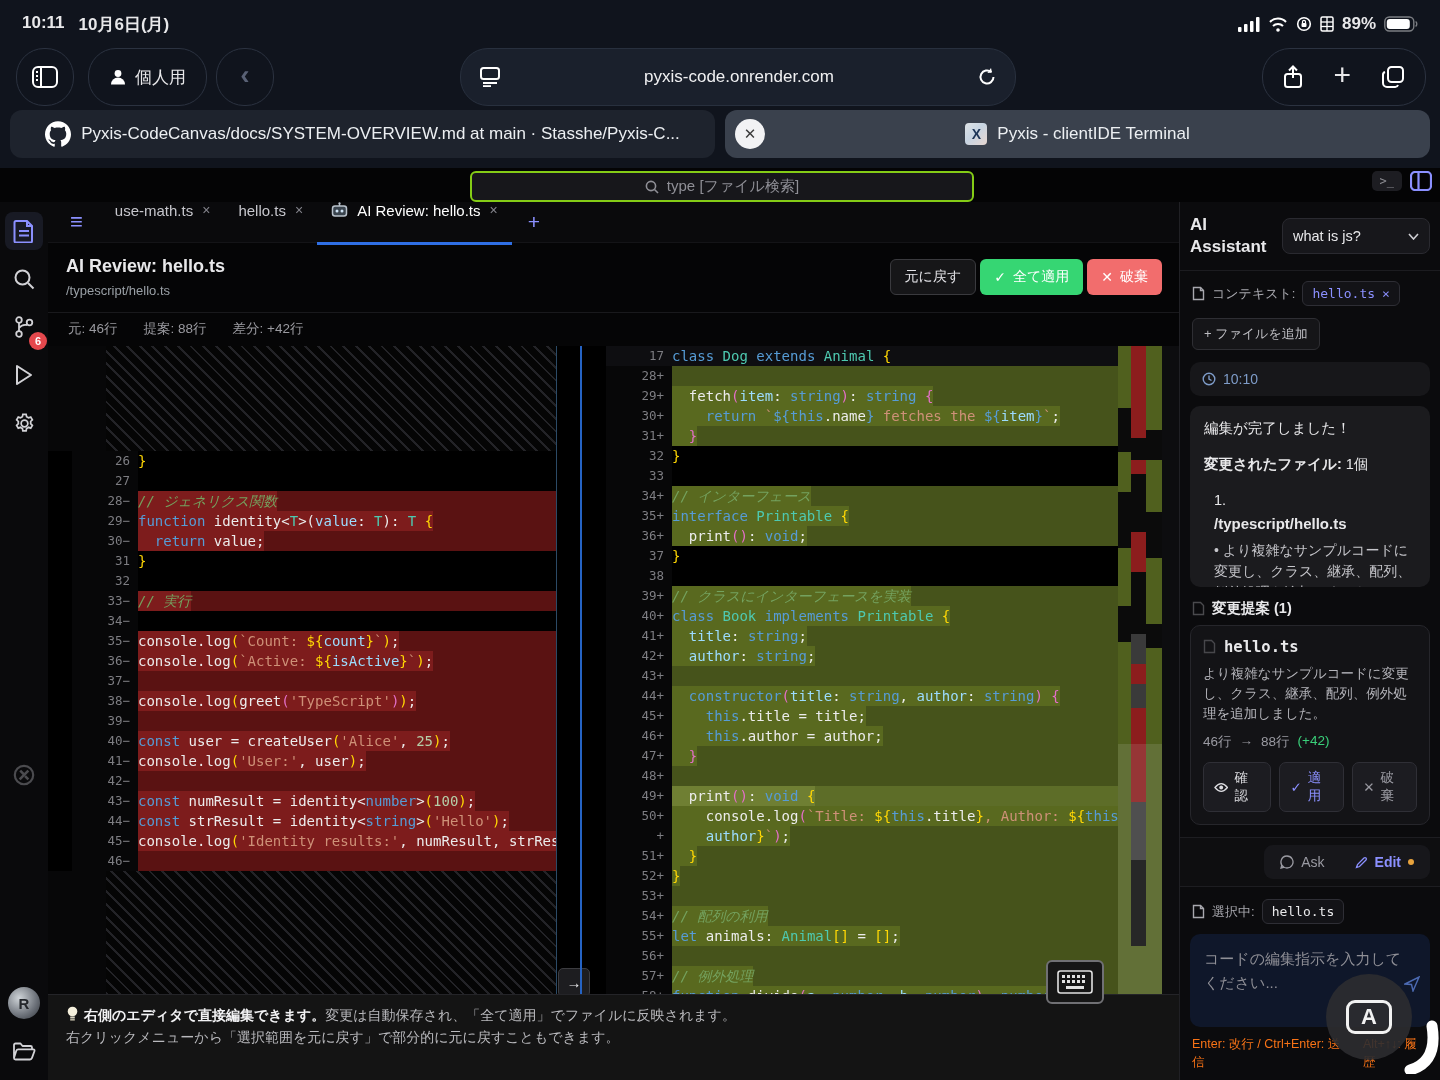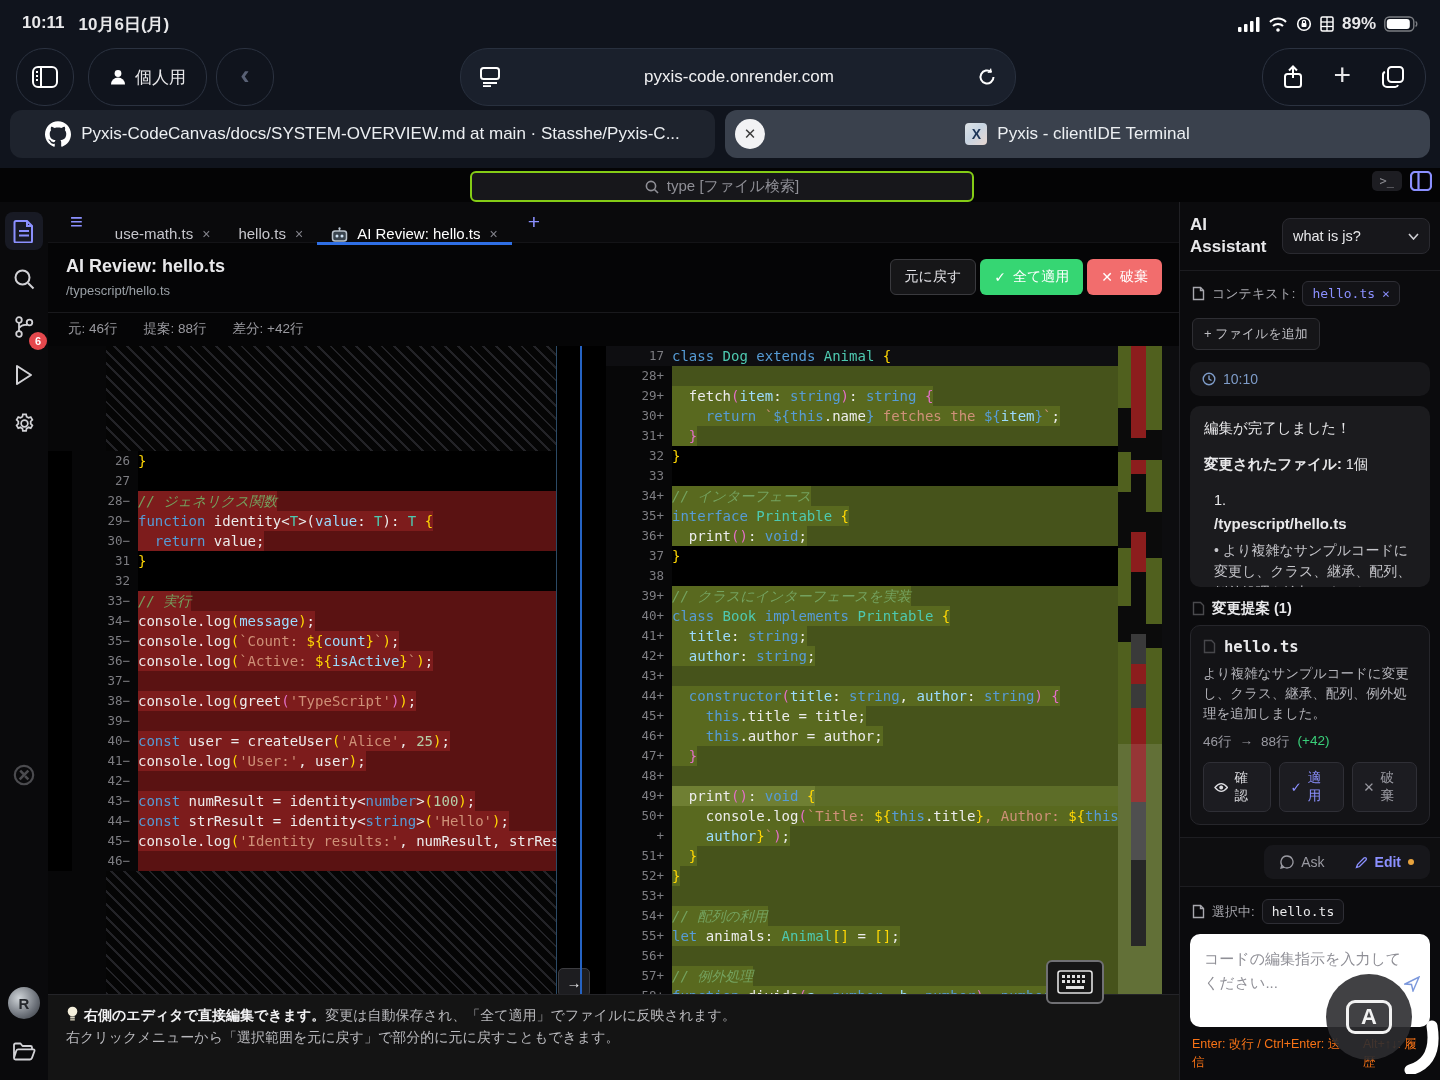--- a/index.html
+++ b/index.html
@@ -33,21 +33,21 @@
   .term-chip{background:#1d1d22;border-radius:5px;padding:3px 8px;font-size:12px;color:#8a8a90;}
 
   .activitybar{position:absolute;top:34px;left:0;width:48px;bottom:0;background:#0a0a0c;display:flex;flex-direction:column;align-items:center;}
   .act-icon{width:38px;height:38px;display:flex;align-items:center;justify-content:center;margin-top:10px;position:relative;}
   .act-icon.active{background:#181a24;border-radius:8px;}
   .badge{position:absolute;right:-4px;bottom:-4px;background:#e5484d;color:#fff;border-radius:9px;min-width:18px;height:18px;font-size:11px;font-weight:700;display:flex;align-items:center;justify-content:center;}
   .avatar{width:32px;height:32px;border-radius:16px;background:radial-gradient(circle at 35% 35%,#cfd4d8,#6b7078 60%,#2e3238);color:#23262b;font-weight:700;font-size:15px;display:flex;align-items:center;justify-content:center;overflow:hidden;}
 
   .editor-area{position:absolute;left:48px;top:34px;width:1132px;bottom:0;}
   .etabbar{position:absolute;top:0;left:0;right:0;height:40px;background:#0a0a0c;display:flex;align-items:center;border-bottom:1px solid #141417;}
-  .etab{display:flex;align-items:flex-end;gap:9px;padding:0 14px;height:100%;font-size:15px;color:#c6c6cc;}
+  .etab{display:flex;align-items:flex-start;gap:9px;padding:0 14px;height:100%;font-size:15px;color:#c6c6cc;}
   .etab .x{color:#84848c;font-size:14px;}
   .etab.active{color:#fff;border-bottom:3px solid #2f6fe4;padding-top:3px;}
   .plus-btn{color:#8b90ff;font-size:21px;padding:0 16px;}
 
   .review-hdr{position:absolute;top:40px;left:0;right:0;height:70px;display:flex;align-items:center;justify-content:space-between;padding:0 18px;border-bottom:1px solid #19191c;}
   .rh-title{font-size:18px;font-weight:700;}
   .rh-path{font-size:13px;color:#9aa0a6;margin-top:6px;}
   .rh-btns{display:flex;gap:4px;}
   .btn{border-radius:6px;font-size:14px;padding:8px 14px;display:flex;align-items:center;gap:7px;}
   .btn.ghost{background:#161618;border:1px solid #3a3a3e;color:#e2e2e6;}
@@ -106,21 +106,21 @@
   .delta{color:#3ad07a;}
   .prop-btns{display:flex;gap:8px;margin-top:11px;}
   .pbtn{background:#1c1c21;border:1px solid #2f2f36;border-radius:7px;padding:6px 10px;font-size:13.5px;display:flex;align-items:center;gap:6px;color:#dcdce0;}
   .pbtn.apply{color:#8b90ff;} .pbtn.disc{color:#9a9aa2;}
   .mode-strip{margin-top:12px;background:#0e0e10;border-top:1px solid #1d1d21;border-bottom:1px solid #1d1d21;padding:7px 10px;display:flex;justify-content:flex-end;}
   .mode-group{background:#17171b;border-radius:9px;padding:3px;display:flex;gap:4px;}
   .mode-btn{padding:6px 13px;border-radius:7px;font-size:14px;color:#9a9aa2;display:flex;gap:7px;align-items:center;}
   .mode-btn.edit{color:#8b90ff;font-weight:600;}
   .dot{width:6px;height:6px;border-radius:3px;background:#e8a33d;}
   .sel-row{display:flex;align-items:center;gap:7px;padding:12px 12px 6px;font-size:13px;color:#a8a8ae;}
-  .input-card{margin:4px 10px 0;background:#ffffff;border-radius:10px;padding:13px 14px;height:92px;position:relative;color:#8f8f96;font-size:15px;line-height:1.6;}
+  .input-card{margin:4px 10px 0;background:#0f172a;border-radius:10px;padding:13px 14px;height:92px;position:relative;color:#8f8f96;font-size:15px;line-height:1.6;}
   .send-ic{position:absolute;right:10px;top:42px;color:#5b7fd4;opacity:.8;}
   .kb-hints{margin:8px 12px;font-size:12.5px;color:#f97316;display:flex;gap:22px;line-height:1.5;}
   .kb-hints .h1{width:152px;}
 
   
   .kb-btn{position:absolute;left:1046px;top:960px;width:54px;height:40px;background:#161616;border:2px solid #707074;border-radius:6px;display:flex;align-items:center;justify-content:center;}
   .assistive{position:absolute;right:28px;bottom:20px;width:86px;height:86px;border-radius:43px;background:rgba(44,44,48,0.9);display:flex;align-items:center;justify-content:center;}
   .assistive .aa{border:3px solid #f2f2f2;border-radius:9px;padding:1px 12px;font-size:22px;font-weight:700;color:#f2f2f2;}
   .swoosh{position:absolute;right:-4px;bottom:6px;}
   svg{display:block;}
@@ -366,21 +366,21 @@
             </div>
           <div id="left-lines">
               <div class="dr ctx"><span class="g">26</span><span class="cd"><span class="cb"><span class="tk-y">}</span></span></span></div>
               <div class="dr ctx"><span class="g">27</span><span class="cd"><span class="cb"></span></span></div>
               <div class="dr del"><span class="g">28−</span><span class="cd"><span class="cb"><span class="tk-c">// ジェネリクス関数</span></span></span></div>
               <div class="dr del"><span class="g">29−</span><span class="cd"><span class="cb"><span class="tk-k">function</span><span class="tk-w"> identity&lt;</span><span class="tk-t">T</span><span class="tk-w">&gt;(</span><span class="tk-v">value</span><span class="tk-w">: </span><span class="tk-t">T</span><span class="tk-w">): </span><span class="tk-t">T</span><span class="tk-y"> {</span></span></span></div>
               <div class="dr del"><span class="g">30−</span><span class="cd"><span class="cb"><span class="tk-w">  </span><span class="tk-k">return</span><span class="tk-w"> value;</span></span></span></div>
               <div class="dr ctx"><span class="g">31</span><span class="cd"><span class="cb"><span class="tk-y">}</span></span></span></div>
               <div class="dr ctx"><span class="g">32</span><span class="cd"><span class="cb"></span></span></div>
               <div class="dr del"><span class="g">33−</span><span class="cd"><span class="cb"><span class="tk-c">// 実行</span></span></span></div>
-              <div class="dr del"><span class="g">34−</span><span class="cd"><span class="cb"><span class="tk-w">console.log</span><span class="tk-y">(</span><span class="tk-v">message</span><span class="tk-y">)</span><span class="tk-w">;</span></span></span></div>
+              <div class="dr del"><span class="g">34−</span></div>
               <div class="dr del"><span class="g">35−</span><span class="cd"><span class="cb"><span class="tk-w">console.log</span><span class="tk-y">(</span><span class="tk-s">`Count: </span><span class="tk-y">${</span><span class="tk-v">count</span><span class="tk-y">}</span><span class="tk-s">`</span><span class="tk-y">)</span><span class="tk-w">;</span></span></span></div>
               <div class="dr del"><span class="g">36−</span><span class="cd"><span class="cb"><span class="tk-w">console.log</span><span class="tk-y">(</span><span class="tk-s">`Active: </span><span class="tk-y">${</span><span class="tk-v">isActive</span><span class="tk-y">}</span><span class="tk-s">`</span><span class="tk-y">)</span><span class="tk-w">;</span></span></span></div>
               <div class="dr del"><span class="g">37−</span><span class="cd"><span class="cb"></span></span></div>
               <div class="dr del"><span class="g">38−</span><span class="cd"><span class="cb"><span class="tk-w">console.log</span><span class="tk-y">(</span><span class="tk-w">greet</span><span class="tk-p">(</span><span class="tk-s">'TypeScript'</span><span class="tk-p">)</span><span class="tk-y">)</span><span class="tk-w">;</span></span></span></div>
               <div class="dr del"><span class="g">39−</span><span class="cd"><span class="cb"></span></span></div>
               <div class="dr del"><span class="g">40−</span><span class="cd"><span class="cb"><span class="tk-k">const</span><span class="tk-w"> user = createUser</span><span class="tk-y">(</span><span class="tk-s">'Alice'</span><span class="tk-w">, </span><span class="tk-n">25</span><span class="tk-y">)</span><span class="tk-w">;</span></span></span></div>
               <div class="dr del"><span class="g">41−</span><span class="cd"><span class="cb"><span class="tk-w">console.log</span><span class="tk-y">(</span><span class="tk-s">'User:'</span><span class="tk-w">, user</span><span class="tk-y">)</span><span class="tk-w">;</span></span></span></div>
               <div class="dr del"><span class="g">42−</span><span class="cd"><span class="cb"></span></span></div>
               <div class="dr del"><span class="g">43−</span><span class="cd"><span class="cb"><span class="tk-k">const</span><span class="tk-w"> numResult = identity&lt;</span><span class="tk-k">number</span><span class="tk-w">&gt;</span><span class="tk-y">(</span><span class="tk-n">100</span><span class="tk-y">)</span><span class="tk-w">;</span></span></span></div>
               <div class="dr del"><span class="g">44−</span><span class="cd"><span class="cb"><span class="tk-k">const</span><span class="tk-w"> strResult = identity&lt;</span><span class="tk-k">string</span><span class="tk-w">&gt;</span><span class="tk-y">(</span><span class="tk-s">'Hello'</span><span class="tk-y">)</span><span class="tk-w">;</span></span></span></div>

